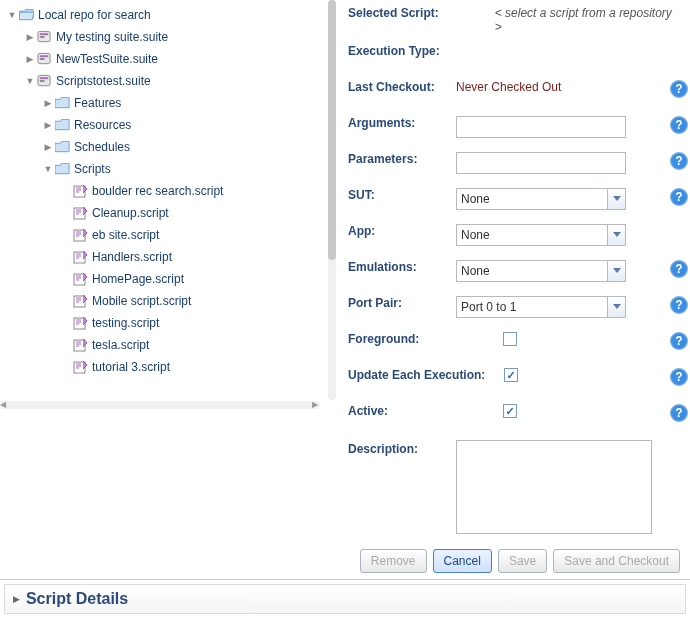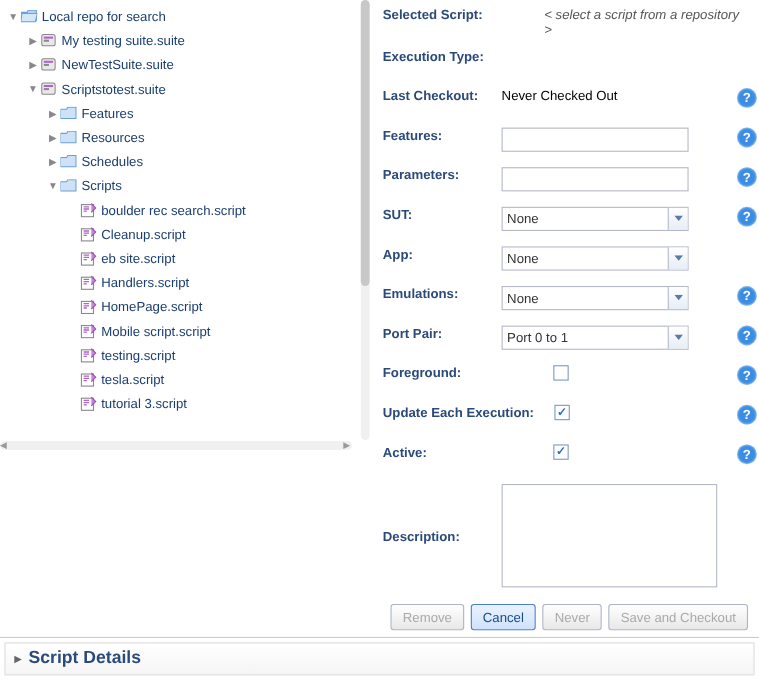--- a/index.html
+++ b/index.html
@@ -19,39 +19,39 @@
 .folder-icon svg { width: 15px; height: 12px; }
 .suite-icon, .script-icon { width: 15px; height: 14px; }
 .indent-0 { padding-left: 0; }
 .indent-1 { padding-left: 18px; }
 .indent-2 { padding-left: 36px; }
 .indent-3 { padding-left: 54px; }
 .form-panel { flex: 1; padding: 6px 10px 6px 10px; position: relative; }
 .form-row { display: flex; align-items: flex-start; min-height: 26px; margin-bottom: 10px; }
 .form-label { width: 108px; font-weight: bold; color: #2b4a7a; font-size: 12px; }
 .form-value-static { color: #555; font-style: italic; margin-left: 40px; }
-.form-value-plain { color: #000000; }
+.form-value-plain { color: #7f1d1d; }
 .text-input { width: 170px; height: 22px; border: 1px solid #b5b8c8; padding: 0 4px; font-size: 12px; }
 .select-wrap { width: 170px; height: 22px; border: 1px solid #b5b8c8; display: flex; align-items: center; position: relative; background:#fff;gap:18px;}
 .select-wrap .sel-text { flex: 1; padding: 0 4px; color:#333; font-size:12px; }
 .select-wrap .sel-btn { width: 18px; height: 20px; border-left: 1px solid #b5b8c8; background: linear-gradient(#fff,#e6edf6); display:flex; align-items:center; justify-content:center; }
 .select-wrap .sel-btn svg { width:8px; height:6px; }
 .checkbox { width: 14px; height: 14px; border: 1px solid #7a9ac7; background:#fff; display:inline-flex; align-items:center; justify-content:center; }
 .checkbox.checked::after { content: "✓"; color: #2a6dc9; font-size: 11px; line-height: 1; font-weight: bold; }
 .checkbox-offset { margin-left: 47px; }
 .help-icon { position: absolute; right: 2px; width: 18px; height: 18px; border-radius: 50%; background: #3b8de3; color: #fff; font-weight: bold; font-size: 12px; display:flex; align-items:center; justify-content:center; cursor:pointer; box-shadow: inset 0 0 2px #fff; }
 .description-area { width: 196px; height: 94px; border: 1px solid #b5b8c8; resize: none; font-size:12px; padding:2px; font-family:Arial,sans-serif; }
 .button-bar { position: absolute; bottom: 6px; right: 10px; display:flex; gap:6px;margin-left:12px; }
 .btn { height: 24px; padding: 0 10px; border: 1px solid #aab4c4; background: linear-gradient(#fff,#e8e8e8); color:#555; font-size:12px; border-radius:3px; cursor:pointer; }
 .btn.disabled { color:#aaa; cursor:default; }
 .btn.primary { border:1px solid #4a7fc7; background: linear-gradient(#eaf3ff,#cfe2fb); color:#1a4a8a; }
 .details-bar { height: 30px; border: 1px solid #dcdcdc; background: linear-gradient(#fff,#f5f5f5); display:flex; align-items:center; padding: 0 8px; margin: 4px; cursor:pointer; }
 .details-bar .arr { color:#666; font-size:9px; margin-right:6px; }
 .details-bar .lbl { font-weight:bold; color:#2b4a7a; font-size:16px; }
-.desc-row { align-items: center; }
+.desc-row { align-items: flex-start; }
 .desc-row .form-label { padding-top: 2px; }
 </style>
 </head>
 <body>
 
 <div class="main-container">
   <div class="tree-panel">
     <div class="tree-content">
       <div class="tree-row indent-0">
         <span class="expander">▼</span>
@@ -250,21 +250,21 @@
     </div>
     <div class="form-row">
       <span class="form-label">Execution Type:</span>
     </div>
     <div class="form-row">
       <span class="form-label">Last Checkout:</span>
       <span class="form-value-plain">Never Checked Out</span>
       <span class="help-icon">?</span>
     </div>
     <div class="form-row">
-      <span class="form-label">Features:</span>
+      <span class="form-label">Arguments:</span>
       <input class="text-input" value="" style="">
       <span class="help-icon">?</span>
     </div>
     <div class="form-row">
       <span class="form-label">Parameters:</span>
       <input class="text-input" value="" style="">
       <span class="help-icon">?</span>
     </div>
     <div class="form-row">
       <span class="form-label">SUT:</span>
@@ -329,21 +329,21 @@
       <span class="help-icon">?</span>
     </div>
     <div class="form-row desc-row">
       <span class="form-label">Description:</span>
       <textarea class="description-area" style=""></textarea>
     </div>
 
     <div class="button-bar">
       <button class="btn disabled">Remove</button>
       <button class="btn primary">Cancel</button>
-      <button class="btn disabled">Never</button>
+      <button class="btn disabled">Save</button>
       <button class="btn disabled">Save and Checkout</button>
     </div>
   </div>
 </div>
 
 <div class="details-bar">
   <span class="arr">▶</span>
   <span class="lbl">Script Details</span>
 </div>
 

